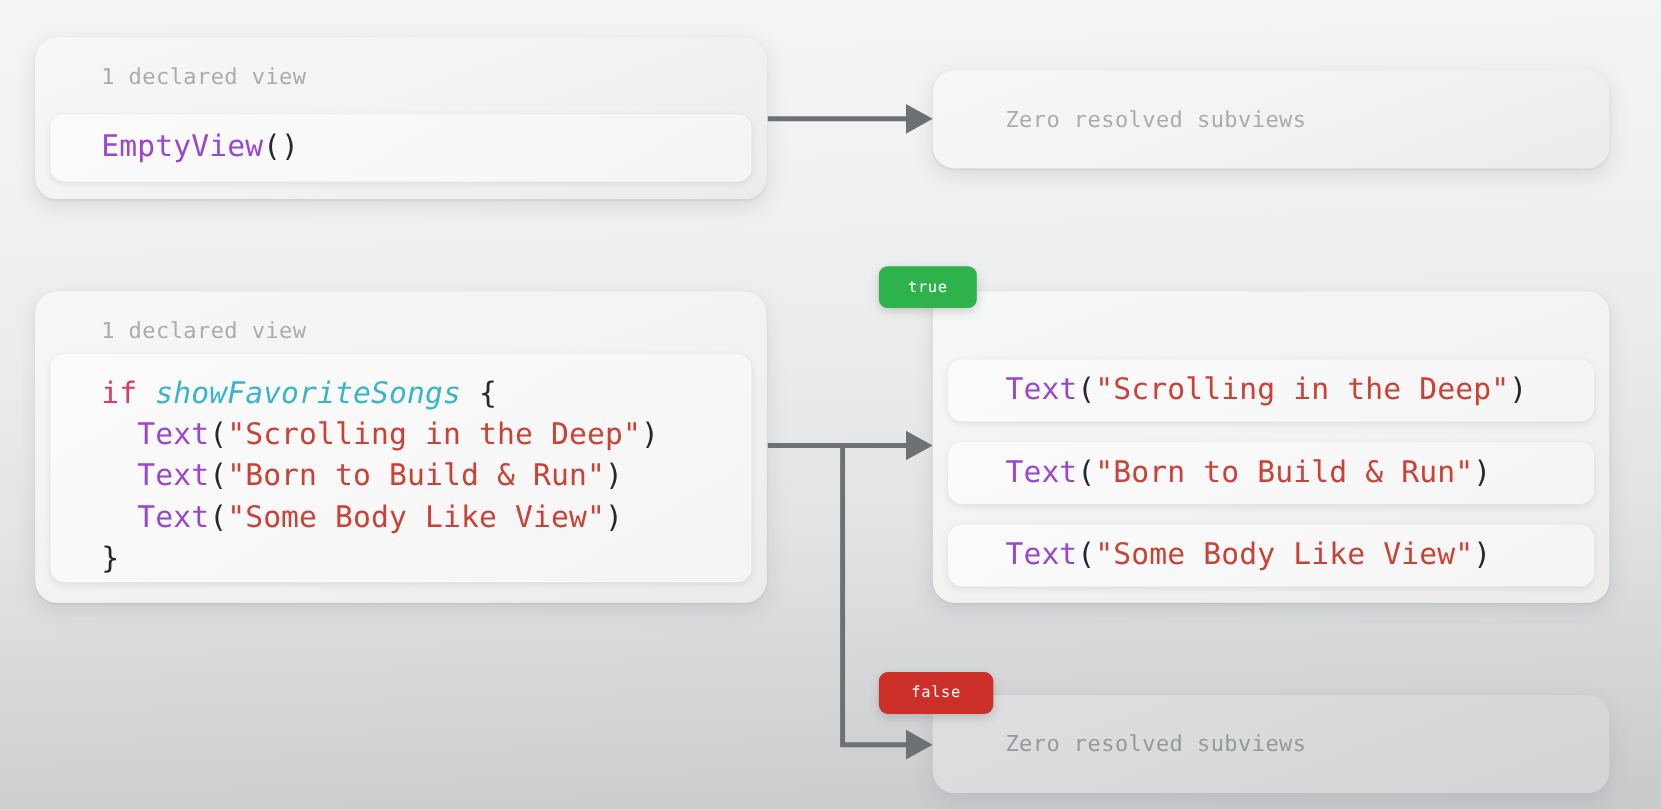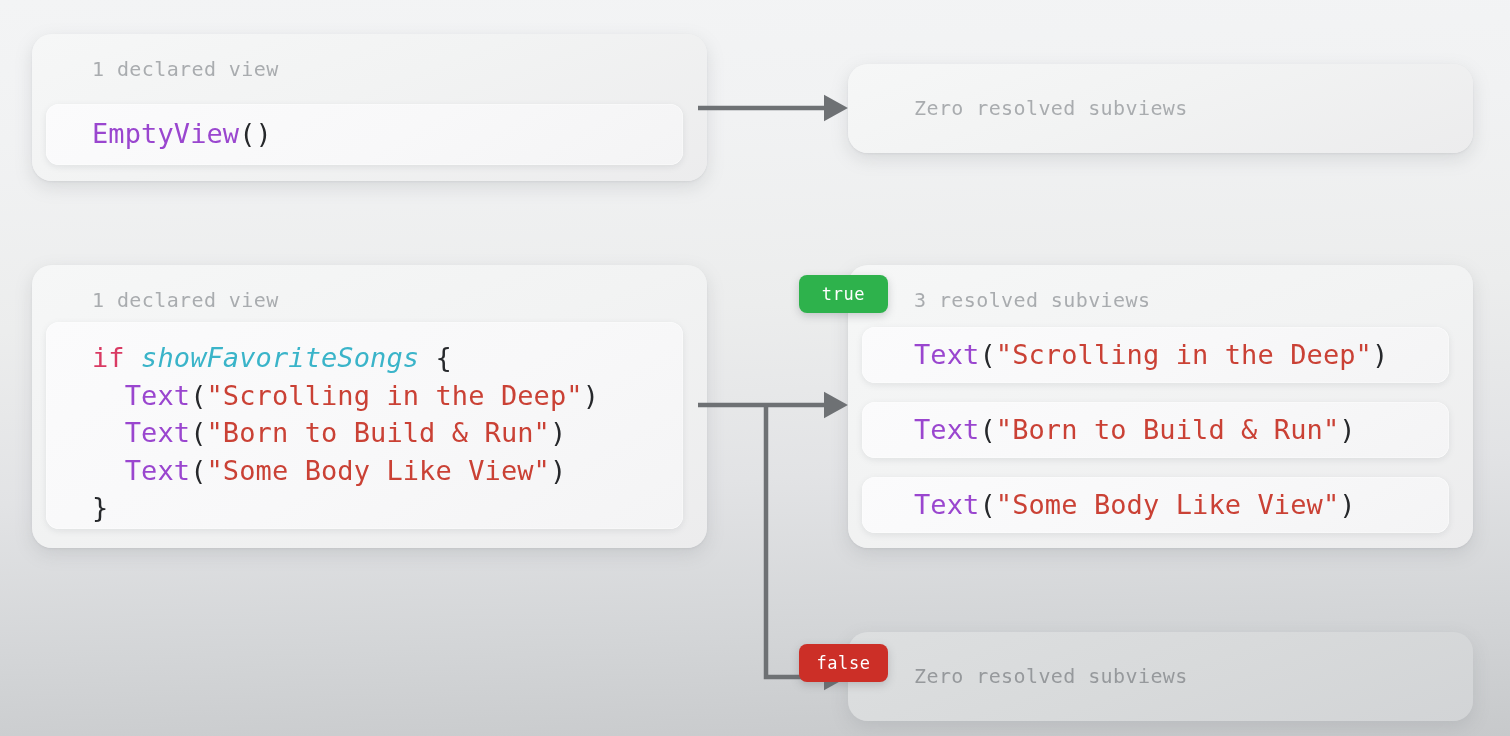--- a/index.html
+++ b/index.html
@@ -10,21 +10,20 @@
     position:relative;
   }
   .stage{position:absolute;inset:0;}
 
   
   .card{
     position:absolute;
     border-radius:20px;
     background:linear-gradient(160deg,#f6f7f7 0%,#f2f3f3 45%,#ececed 100%);
     box-shadow:0 6px 18px rgba(120,125,130,.20), 0 1px 2px rgba(120,125,130,.12);
-    padding-left:10px;
   }
   .card.muted{
     background:linear-gradient(160deg,#dddfe0 0%,#d8dadb 50%,#d2d4d6 100%);
     box-shadow:0 6px 18px rgba(110,115,120,.18);
   }
   .card-title{
     position:absolute;
     font-size:20px;
     letter-spacing:.4px;
     color:#a9acaf;
@@ -50,26 +49,25 @@
   .tok-var{color:#3ab4c9;font-style:italic;}
   .tok-type{color:#9a46cf;}
   .tok-str{color:#ca4135;}
   .tok-punc{color:#26282b;}
 
   
   .badge{
     position:absolute;
     border-radius:8px;
     color:#ffffff;
-    font-size:17px;
+    font-size:14px;
     letter-spacing:.6px;
     display:flex;align-items:center;justify-content:center;
     box-shadow:0 3px 9px rgba(90,95,100,.28);
     z-index:5;
-    margin-top:33px;
   }
   .badge-true{background:#2eb24c;}
   .badge-false{background:#cc2f27;}
 
   
   .arrows{position:absolute;left:0;top:0;width:1510px;height:736px;pointer-events:none;}
 </style>
 </head>
 <body>
 
@@ -91,34 +89,33 @@
     <div class="codeblock" style="left:14px;top:57px;width:637px;height:207px;">
       <div class="code" id="code-cond" style="left:46px;top:17px;"><div><span class="tok-kw">if </span><span class="tok-var">showFavoriteSongs</span><span class="tok-punc"> {</span></div><div><span class="tok-punc">  </span><span class="tok-type">Text</span><span class="tok-punc">(</span><span class="tok-str">"Scrolling in the Deep"</span><span class="tok-punc">)</span></div><div><span class="tok-punc">  </span><span class="tok-type">Text</span><span class="tok-punc">(</span><span class="tok-str">"Born to Build &amp; Run"</span><span class="tok-punc">)</span></div><div><span class="tok-punc">  </span><span class="tok-type">Text</span><span class="tok-punc">(</span><span class="tok-str">"Some Body Like View"</span><span class="tok-punc">)</span></div><div><span class="tok-punc">}</span></div></div>
     </div>
   </div>
 
   <div class="badge badge-true" style="left:799px;top:242px;width:89px;height:38px;">
     <span>true</span>
   </div>
 
   <div class="card" style="left:848px;top:265px;width:615px;height:283px;">
-    <div class="card-title" style="left:66px;top:23px;">3 resolved subviews</div>
 
     <div class="codeblock" style="left:14px;top:62px;width:587px;height:56px;">
       <div class="code" id="row-0" style="left:52px;top:9px;"><div><span class="tok-type">Text</span><span class="tok-punc">(</span><span class="tok-str">"Scrolling in the Deep"</span><span class="tok-punc">)</span></div></div>
     </div>
     <div class="codeblock" style="left:14px;top:137px;width:587px;height:56px;">
       <div class="code" id="row-1" style="left:52px;top:9px;"><div><span class="tok-type">Text</span><span class="tok-punc">(</span><span class="tok-str">"Born to Build &amp; Run"</span><span class="tok-punc">)</span></div></div>
     </div>
     <div class="codeblock" style="left:14px;top:212px;width:587px;height:56px;">
       <div class="code" id="row-2" style="left:52px;top:9px;"><div><span class="tok-type">Text</span><span class="tok-punc">(</span><span class="tok-str">"Some Body Like View"</span><span class="tok-punc">)</span></div></div>
     </div>
   </div>
 
-  <div class="badge badge-false" style="left:799px;top:611px;width:89px;height:38px;">
+  <div class="badge badge-false" style="left:799px;top:611px;width:104px;height:38px;">
     <span>false</span>
   </div>
 
   <div class="card muted" style="left:848px;top:632px;width:615px;height:89px;">
     <div class="card-title" style="left:66px;top:32px;">Zero resolved subviews</div>
   </div>
 
   <svg class="arrows" viewBox="0 0 1510 736" width="1510" height="736">
     <defs>
       <marker id="ah" markerWidth="9" markerHeight="9" refX="1.2" refY="3.2" orient="auto" markerUnits="strokeWidth">

